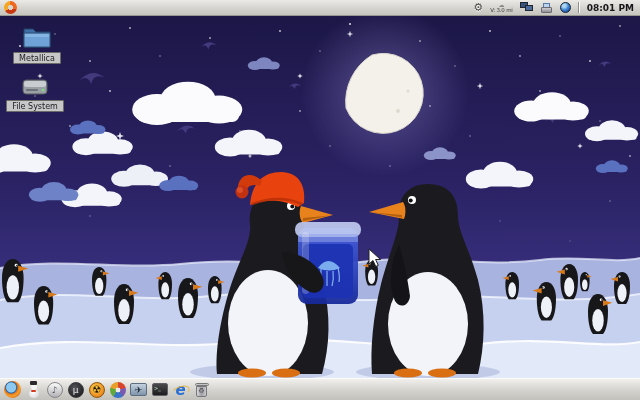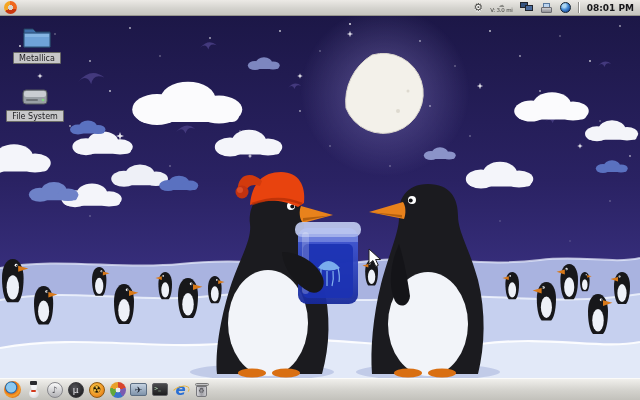--- a/index.html
+++ b/index.html
@@ -35,21 +35,21 @@
   .clock{font-size:9px;font-weight:bold;color:#17171a;white-space:nowrap;padding-right:2px;}
 
   
   #desktop{position:absolute;left:0;top:16px;width:640px;height:362px;overflow:hidden;background:#241c55;}
   #wallpaper{position:absolute;left:0;top:0;}
 
   .desk-icon{position:absolute;width:56px;display:flex;flex-direction:column;align-items:center;z-index:5;cursor:default;}
   .desk-icon .ilabel{margin-top:2px;font-size:8px;color:#1d1d20;background:rgba(214,214,210,0.92);
     border:1px solid #6a6a66;border-radius:1px;padding:0.5px 5px;white-space:nowrap;}
   #icon-metallica{left:9px;top:8px;}
-  #icon-filesystem{left:7px;top:68px;text-align:center;}
+  #icon-filesystem{left:7px;top:58px;text-align:center;}
 
   
   #cursor{position:absolute;left:368px;top:232px;z-index:20;}
 
   
   #dock{position:absolute;left:0;top:378px;width:640px;height:22px;
     background:linear-gradient(#f0efec,#d3d2cd 55%,#c2c1bb);
     border-top:1px solid #fbfbf9;box-sizing:border-box;display:flex;align-items:center;
     padding-left:3px;gap:2px;z-index:30;}
   .dock-item{width:19px;height:19px;display:flex;align-items:center;justify-content:center;position:relative;}

